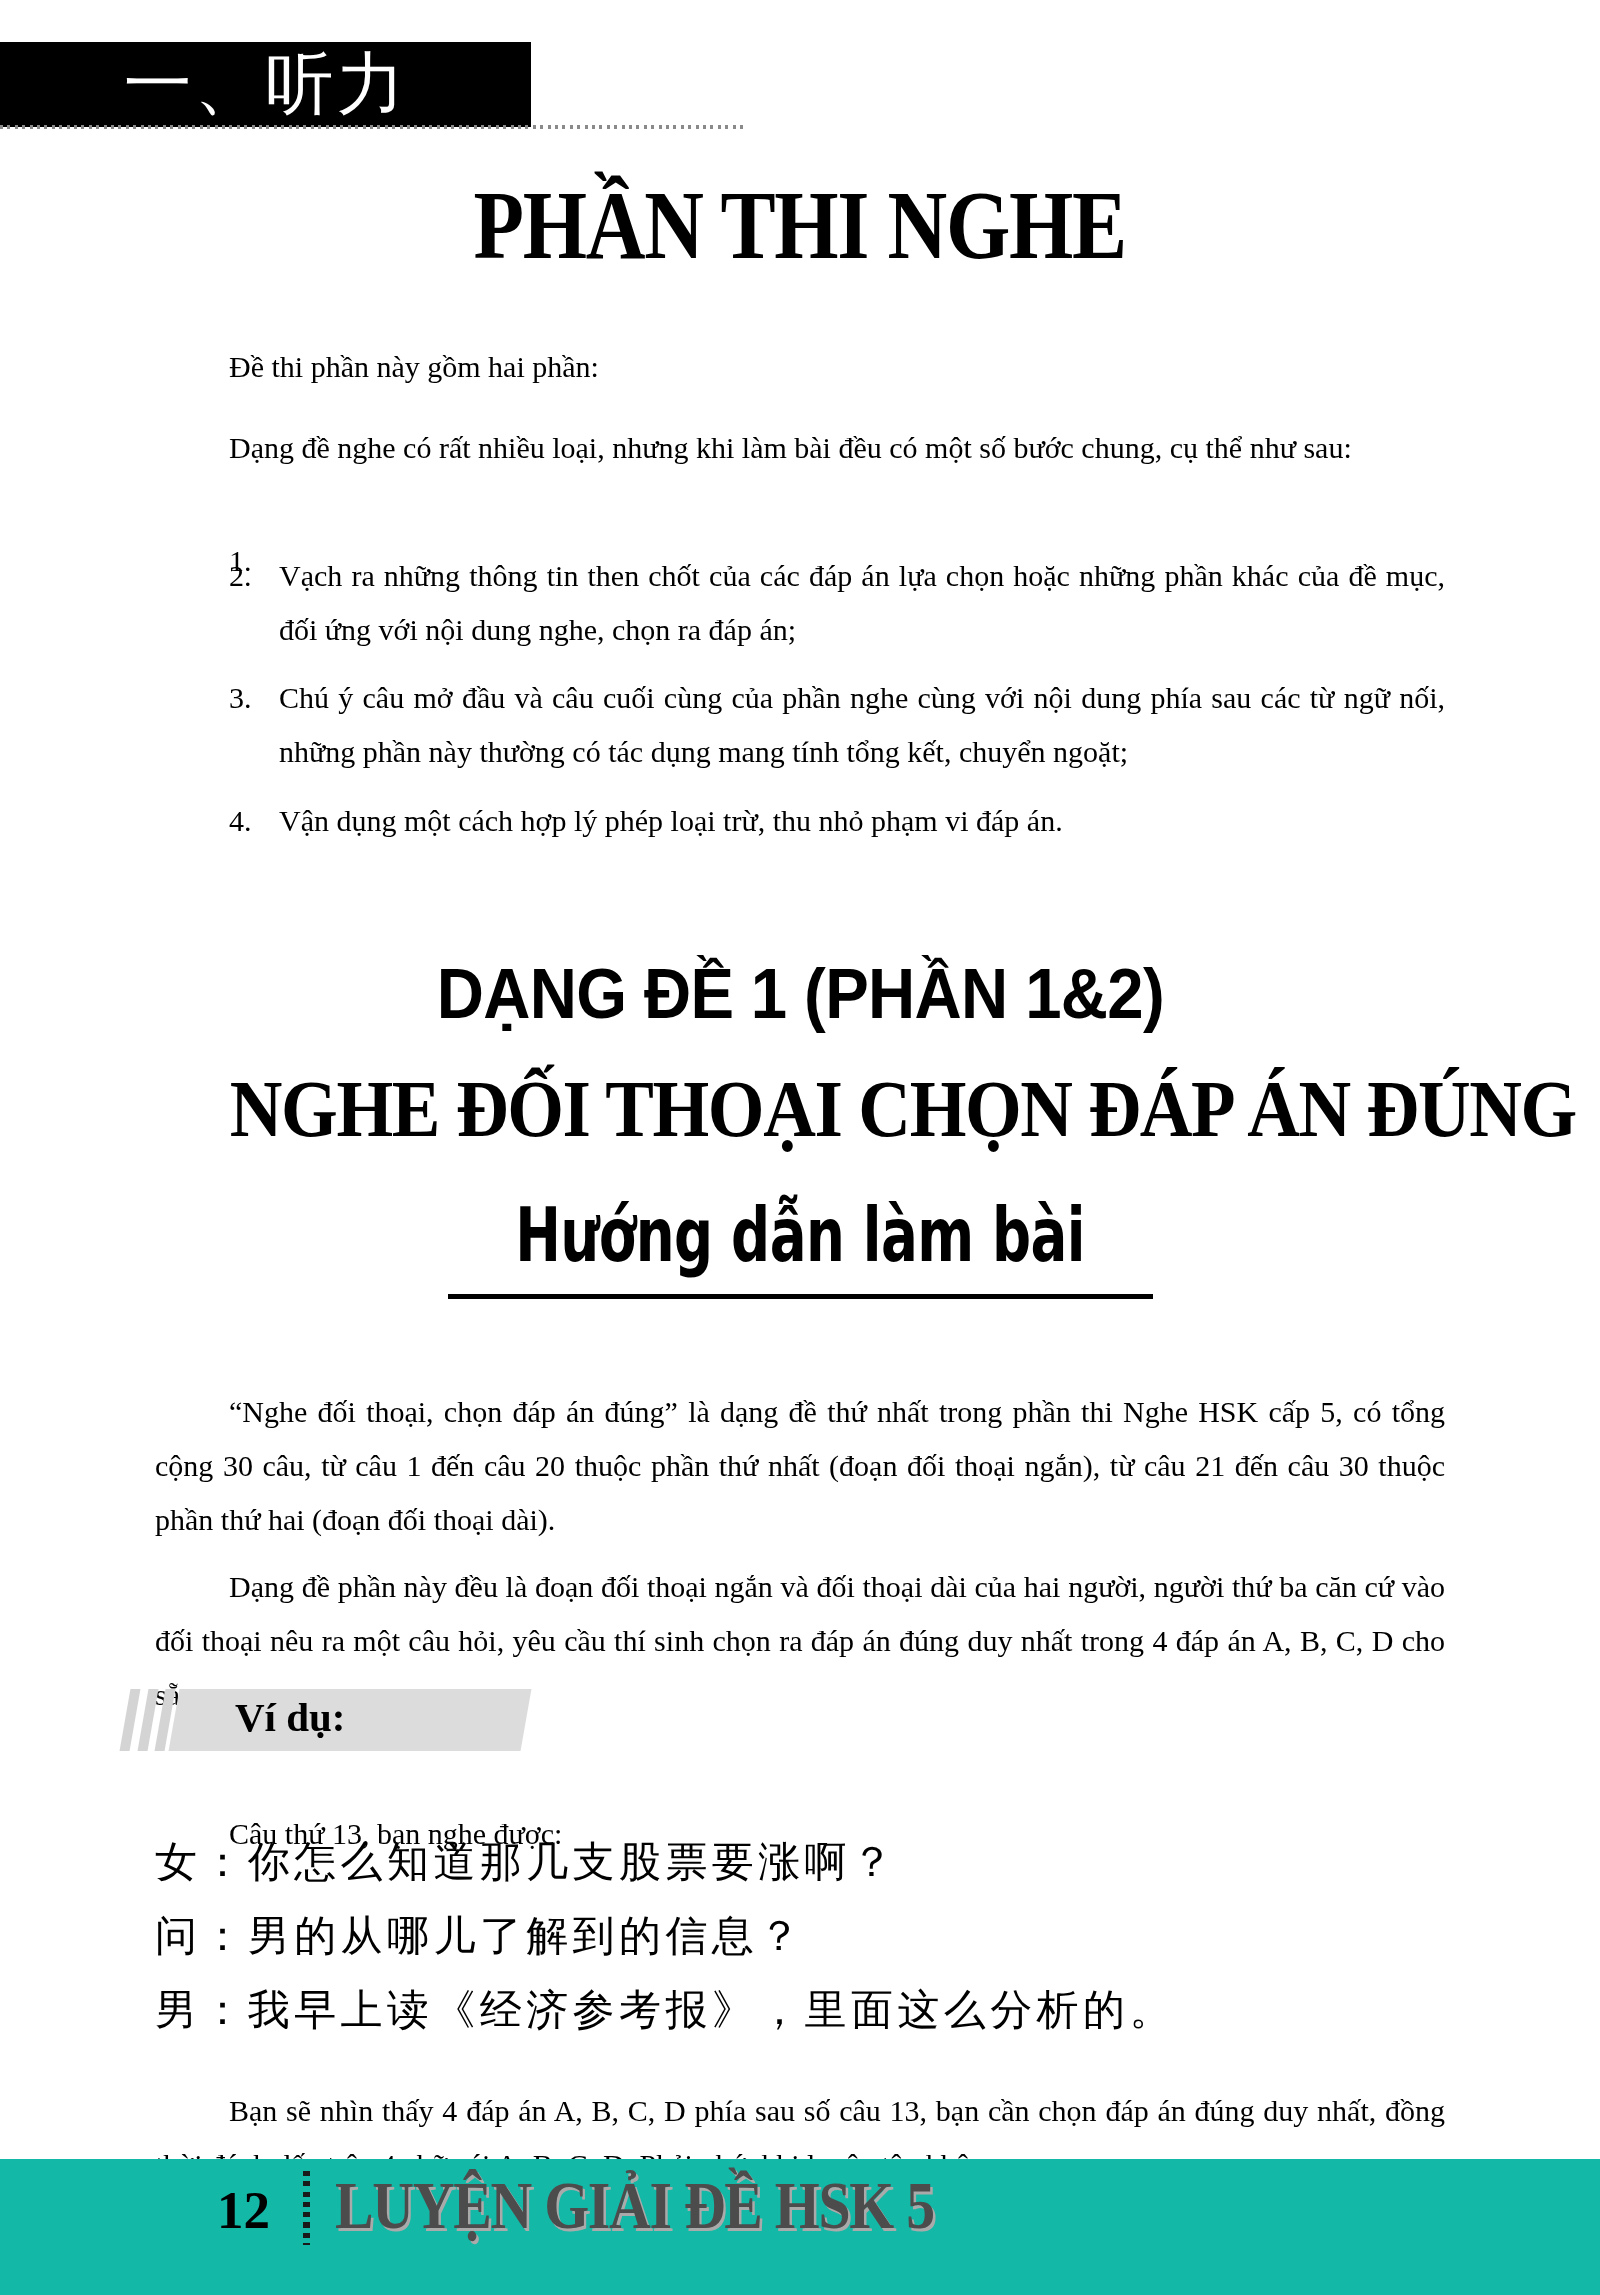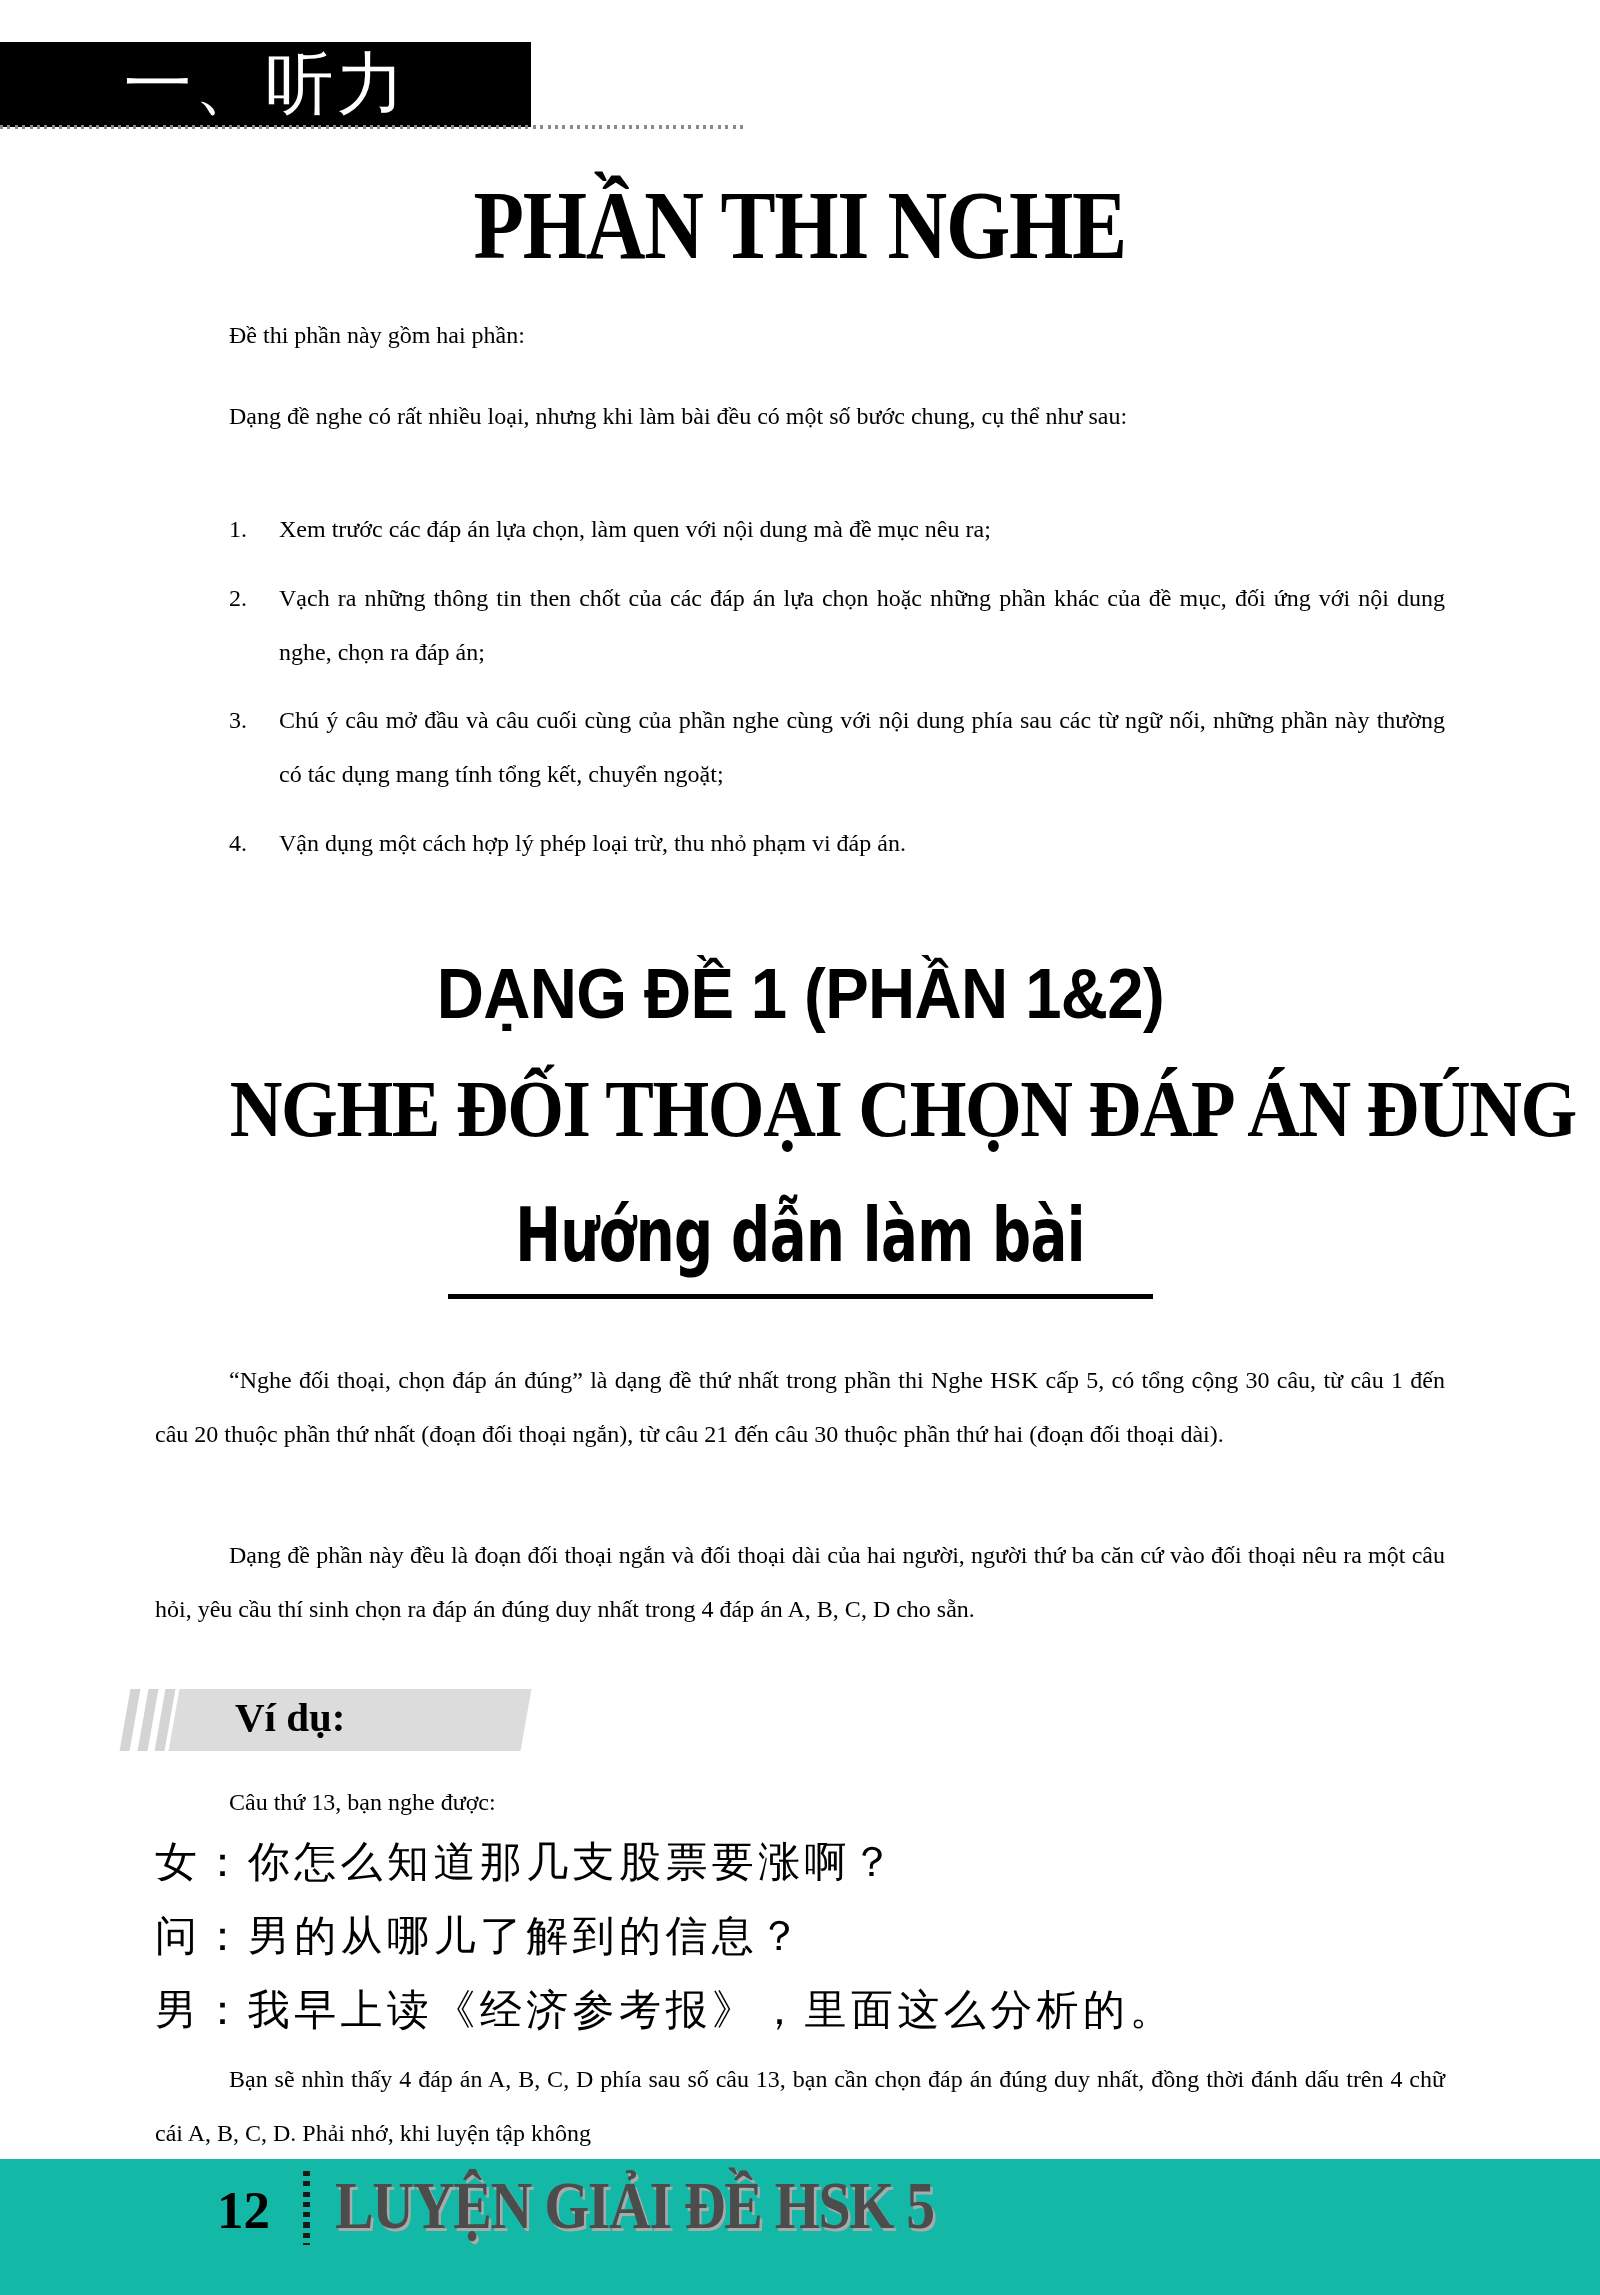--- a/index.html
+++ b/index.html
@@ -23,21 +23,21 @@
     background:repeating-linear-gradient(to right,#8a8a8a 0 2.9px,transparent 2.9px 7.4px);
   }
 
   
   #main-title{left:155px;top:171px;width:1290px;text-align:center;}
   #main-title .stretch{
     display:inline-block;font-weight:bold;font-size:94px;letter-spacing:-1.5px;
     transform:scale(0.88,1.04);transform-origin:center;white-space:nowrap;
   }
 
-  .body-text{font-size:24px;line-height:54px;text-align:justify;}
+  .body-text{font-size:30px;line-height:54px;text-align:justify;margin-top:32px;}
   .firstindent{text-indent:74px;}
 
   #intro-line{left:155px;top:308px;width:1290px;}
   #para1{left:155px;top:389px;width:1290px;}
 
   #steps{left:155px;top:502px;width:1290px;}
   .step{position:relative;padding-left:124px;margin-bottom:14.7px;}
   .step-num{position:absolute;left:74px;top:0;}
 
   #heading1{left:155px;top:953px;width:1290px;text-align:center;font-family:"Liberation Sans", sans-serif;}
@@ -106,21 +106,20 @@
   <span class="stretch">PHẦN THI NGHE</span>
 </div>
 
 <div id="intro-line" class="abs body-text firstindent">Đề thi phần này gồm hai phần:</div>
 
 <div id="para1" class="abs body-text firstindent">Dạng đề nghe có rất nhiều loại, nhưng khi làm bài đều có một số bước chung, cụ thể như sau:</div>
 
 <div id="steps" class="abs body-text">
   <div class="step">
     <span class="step-num">1.</span>
-    <span>Xem trước các đáp án lựa chọn, làm quen với nội dung mà đề mục nêu ra;</span>
   </div>
   <div class="step">
     <span class="step-num">2.</span>
     <span>Vạch ra những thông tin then chốt của các đáp án lựa chọn hoặc những phần khác của đề mục, đối ứng với nội dung nghe, chọn ra đáp án;</span>
   </div>
   <div class="step">
     <span class="step-num">3.</span>
     <span>Chú ý câu mở đầu và câu cuối cùng của phần nghe cùng với nội dung phía sau các từ ngữ nối, những phần này thường có tác dụng mang tính tổng kết, chuyển ngoặt;</span>
   </div>
   <div class="step">

